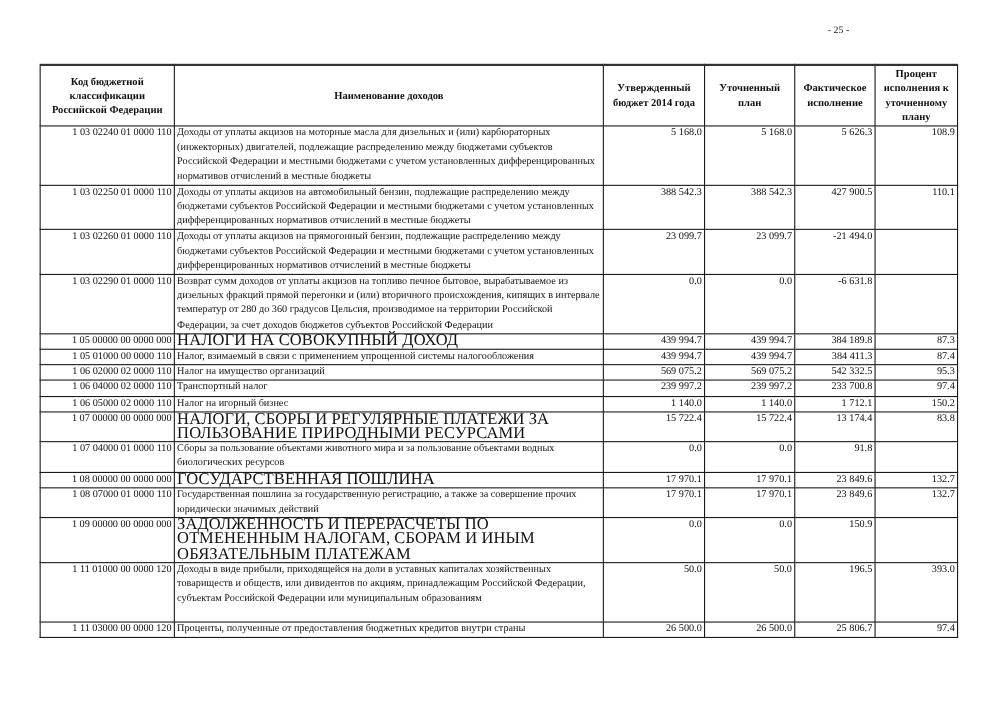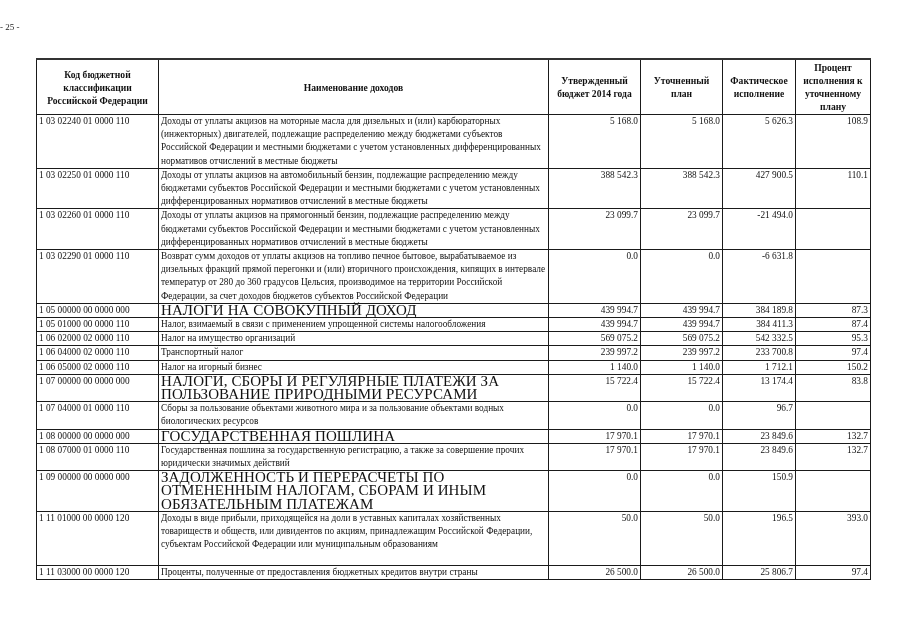--- a/index.html
+++ b/index.html
@@ -1,33 +1,33 @@
 <!DOCTYPE html>
 <html><head>
 <meta charset="utf-8">
 <style>
   html, body { margin: 0; padding: 0; background: #ffffff; }
   body { width: 905px; height: 640px; position: relative; overflow: hidden;
          font-family: "Liberation Serif", "DejaVu Serif", serif; color: #111; }
-  .page-num { position: absolute; top: 22px; left: 0; width: 772px; text-align: left;
+  .page-num { position: absolute; top: 22px; left: 0; width: 772px; text-align: right;
               font-size: 9px; color: #222; }
   table.budget { position: absolute; left: 36px; top: 58px; border-collapse: collapse;
                  table-layout: fixed; width: 834px; border-radius: 21px; }
   table.budget col.c-code { width: 122px; }
   table.budget col.c-name { width: 390px; }
   table.budget col.c-n1 { width: 92px; }
   table.budget col.c-n2 { width: 82px; }
   table.budget col.c-n3 { width: 73px; }
   table.budget col.c-n4 { width: 75px; }
   table.budget td, table.budget th { border: 1px solid #1a1a1a; padding: 0 2px;
       font-size: 9.3px; line-height: 13.2px; vertical-align: top; }
   table.budget th { font-weight: bold; text-align: center; vertical-align: middle;
       height: 54px; font-size: 9.6px; line-height: 13px; }
   table.budget tr.thead-row { border-top: 2px solid #333; }
-  td.code { text-align: left; white-space: nowrap; margin-left: 40px; }
+  td.code { text-align: right; white-space: nowrap; margin-left: 40px; }
   td.name { text-align: left; padding-left: 3px; }
   td.num { text-align: right; vertical-align: bottom; white-space: nowrap; padding-right: 1px; }
   tr.bold td { font-weight: normal; }
   tr.bold td.name { font-size: 15px; letter-spacing: 0.1px; }
 </style>
 </head>
 <body>
 
 <div class="page-num">- 25 -</div>
 
@@ -129,21 +129,21 @@
         <td class="num">15 722.4</td>
         <td class="num">15 722.4</td>
         <td class="num">13 174.4</td>
         <td class="num">83.8</td>
       </tr>
       <tr>
         <td class="code">1 07 04000 01 0000 110</td>
         <td class="name">Сборы за пользование объектами животного мира и за пользование объектами водных биологических ресурсов</td>
         <td class="num">0.0</td>
         <td class="num">0.0</td>
-        <td class="num">96.7</td>
+        <td class="num">91.8</td>
         <td class="num"></td>
       </tr>
       <tr class="bold">
         <td class="code">1 08 00000 00 0000 000</td>
         <td class="name">ГОСУДАРСТВЕННАЯ ПОШЛИНА</td>
         <td class="num">17 970.1</td>
         <td class="num">17 970.1</td>
         <td class="num">23 849.6</td>
         <td class="num">132.7</td>
       </tr>

